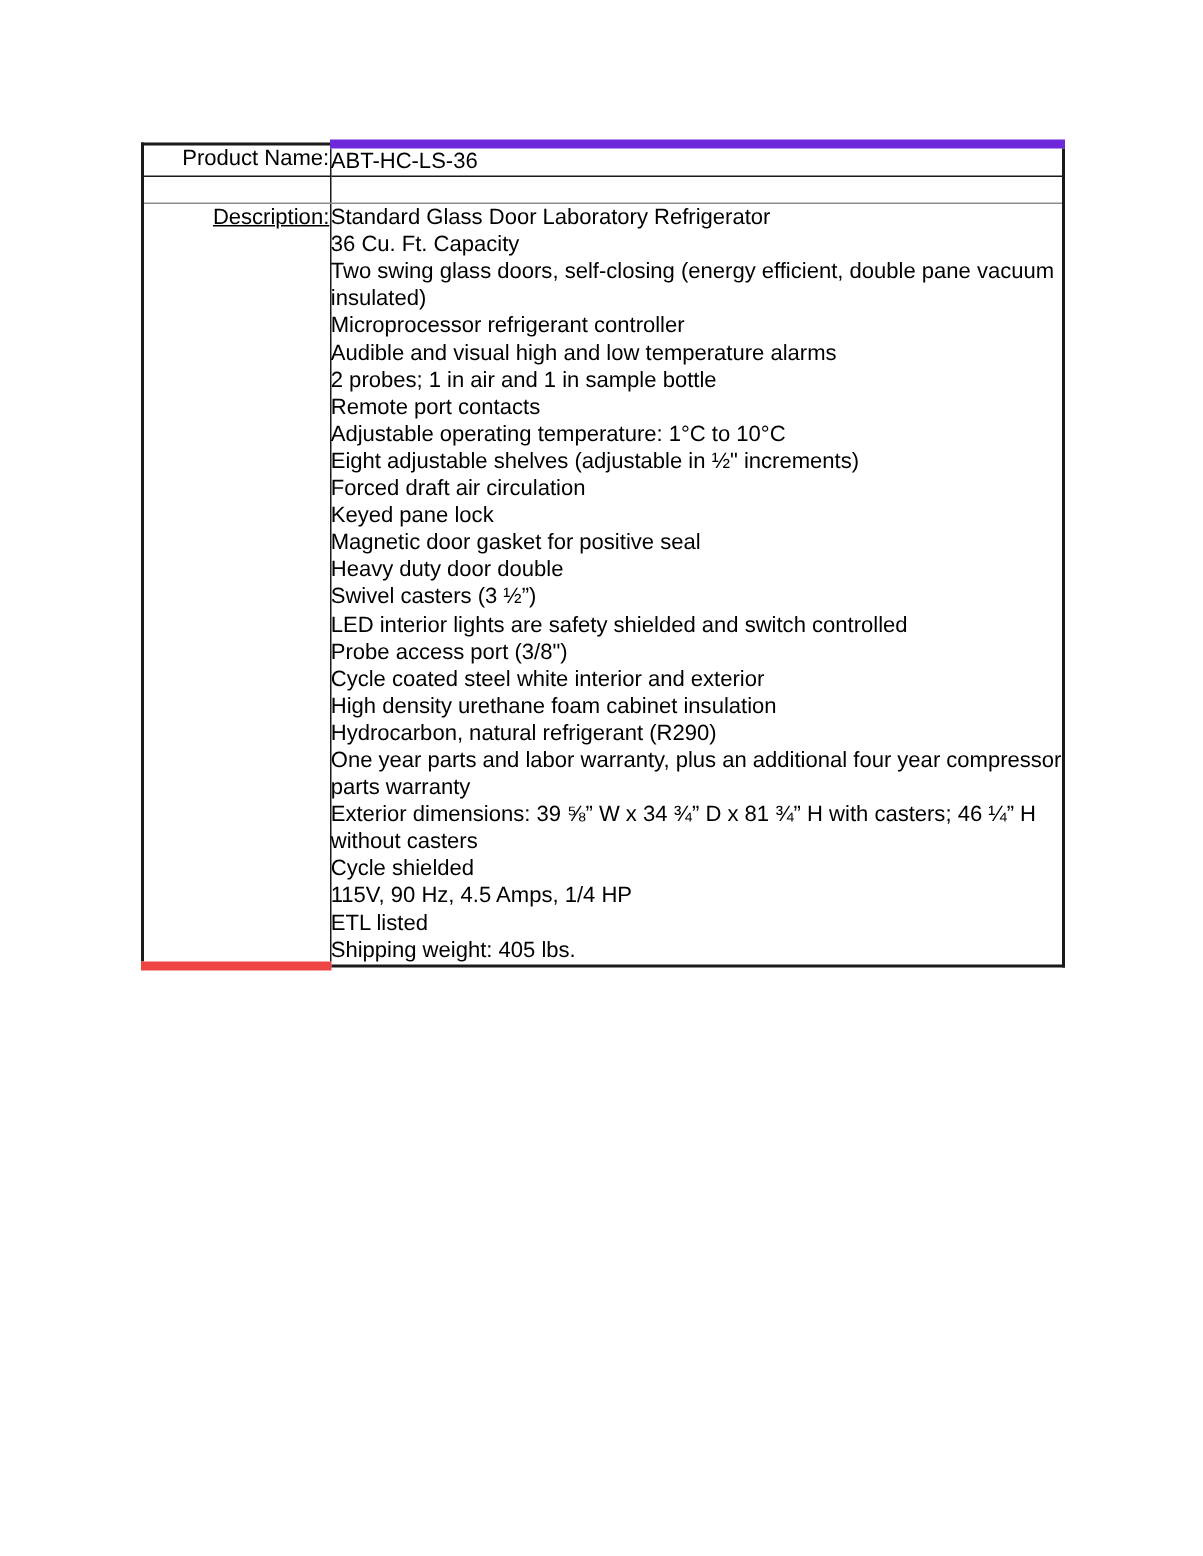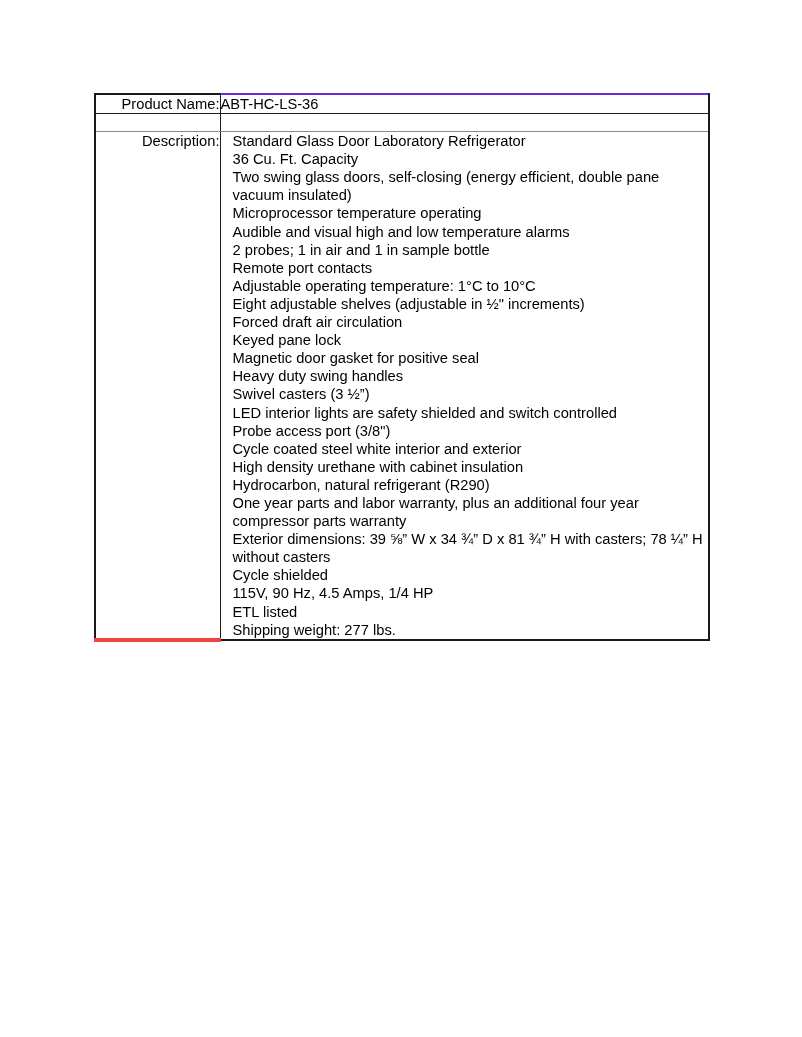--- a/index.html
+++ b/index.html
@@ -57,47 +57,47 @@
   
 
   
   .r1 .cell-label {
     border-top: 2px solid #1a1a1a;
     border-left: 2px solid #1a1a1a;
     border-bottom: 1.6px solid #1a1a1a;
     border-right: 1.6px solid #1a1a1a;
   }
   .r1 .cell-value {
-    border-top: 2px solid #6d28d9;
+    border-top: 6px solid #6d28d9;
     border-bottom: 1.6px solid #1a1a1a;
     border-right: 2px solid #1a1a1a;
   }
 
   
   .r2 .cell-label {
     height: 17px;
     border-left: 2px solid #1a1a1a;
     border-bottom: 1px solid #8c8c8c;
     border-right: 1.6px solid #1a1a1a;
   }
   .r2 .cell-value {
     border-bottom: 1px solid #8c8c8c;
     border-right: 2px solid #1a1a1a;
   }
 
   
   .r3 .cell-label {
     border-left: 2px solid #1a1a1a;
-    border-bottom: 4px solid #ef4444;
+    border-bottom: 6px solid #ef4444;
     border-right: 1.6px solid #1a1a1a;
+    text-decoration: underline;
   }
   .r3 .cell-value {
     border-bottom: 2px solid #1a1a1a;
     border-right: 2px solid #1a1a1a;
-    padding-left: 12px;
   }
 
   .desc-lines {
     margin: 0;
     padding: 0;
   }
   .desc-line {
     display: block;
     white-space: normal;
   }
@@ -123,41 +123,41 @@
         <td class="cell-value"></td>
       </tr>
 
       <tr class="r3">
         <td class="cell-label">Description:</td>
         <td class="cell-value">
           <div class="desc-lines" id="desc-lines">
               <div class="desc-line">Standard Glass Door Laboratory Refrigerator</div>
               <div class="desc-line">36 Cu. Ft. Capacity</div>
               <div class="desc-line">Two swing glass doors, self-closing (energy efficient, double pane vacuum insulated)</div>
-              <div class="desc-line">Microprocessor temperature operating</div>
+              <div class="desc-line">Microprocessor refrigerant controller</div>
               <div class="desc-line">Audible and visual high and low temperature alarms</div>
               <div class="desc-line">2 probes; 1 in air and 1 in sample bottle</div>
               <div class="desc-line">Remote port contacts</div>
               <div class="desc-line">Adjustable operating temperature: 1°C to 10°C</div>
               <div class="desc-line">Eight adjustable shelves (adjustable in ½" increments)</div>
               <div class="desc-line">Forced draft air circulation</div>
               <div class="desc-line">Keyed pane lock</div>
               <div class="desc-line">Magnetic door gasket for positive seal</div>
-              <div class="desc-line">Heavy duty swing handles</div>
+              <div class="desc-line">Heavy duty door double</div>
               <div class="desc-line">Swivel casters (3 ½”)</div>
               <div class="desc-line">LED interior lights are safety shielded and switch controlled</div>
               <div class="desc-line">Probe access port (3/8")</div>
               <div class="desc-line">Cycle coated steel white interior and exterior</div>
-              <div class="desc-line">High density urethane with cabinet insulation</div>
+              <div class="desc-line">High density urethane foam cabinet insulation</div>
               <div class="desc-line">Hydrocarbon, natural refrigerant (R290)</div>
               <div class="desc-line">One year parts and labor warranty, plus an additional four year compressor parts warranty</div>
-              <div class="desc-line">Exterior dimensions: 39 ⅝” W x 34 ¾” D x 81 ¾” H with casters; 78 ¼” H without casters</div>
+              <div class="desc-line">Exterior dimensions: 39 ⅝” W x 34 ¾” D x 81 ¾” H with casters; 46 ¼” H without casters</div>
               <div class="desc-line">Cycle shielded</div>
               <div class="desc-line">115V, 90 Hz, 4.5 Amps, 1/4 HP</div>
               <div class="desc-line">ETL listed</div>
-              <div class="desc-line">Shipping weight: 277 lbs.</div>
+              <div class="desc-line">Shipping weight: 405 lbs.</div>
             </div>
         </td>
       </tr>
     </tbody>
   </table>
 
 </div>
 
 </body></html>

